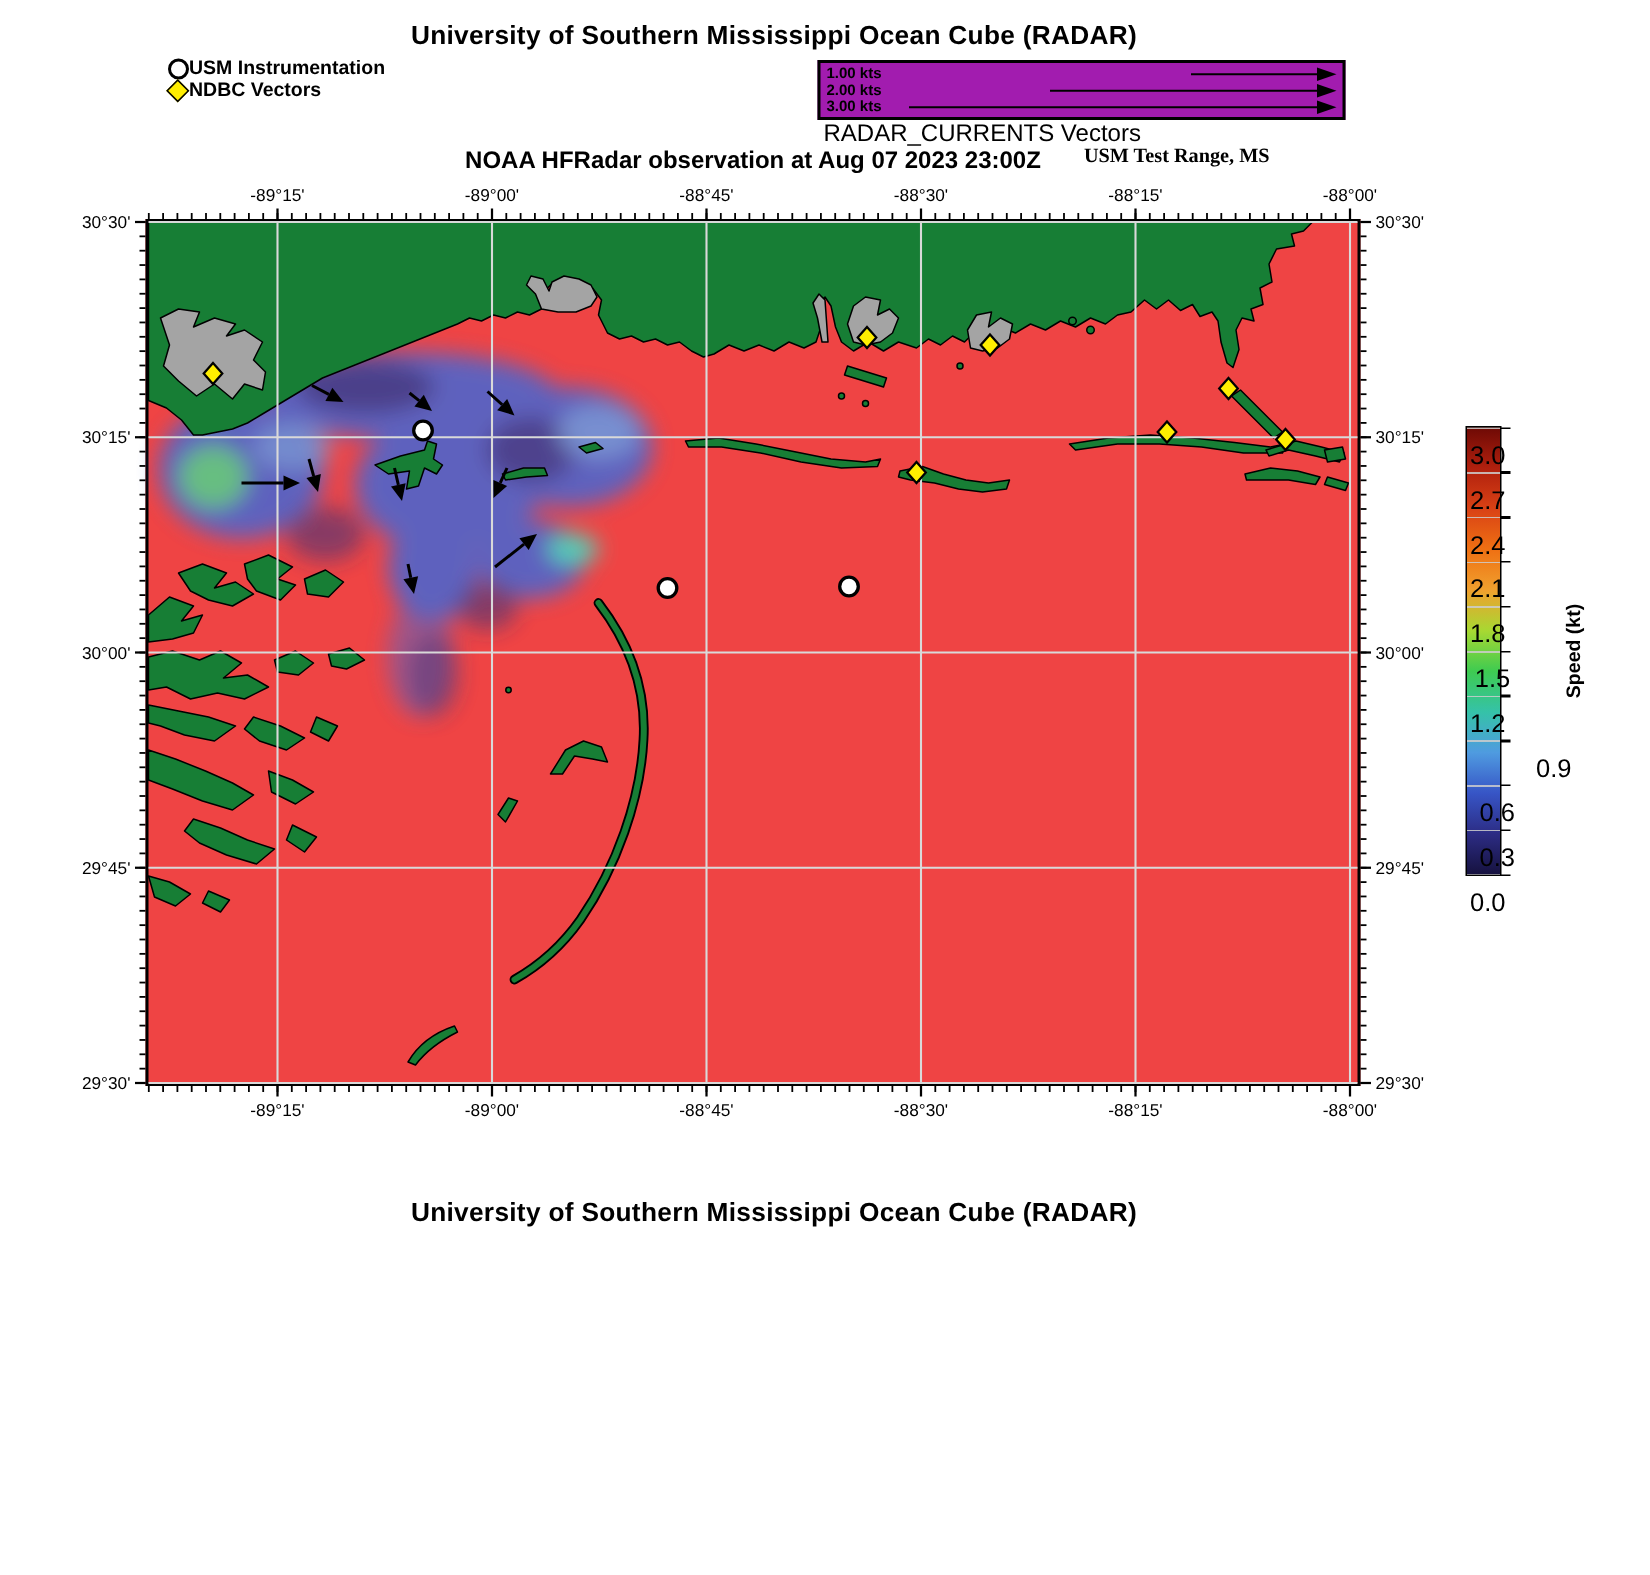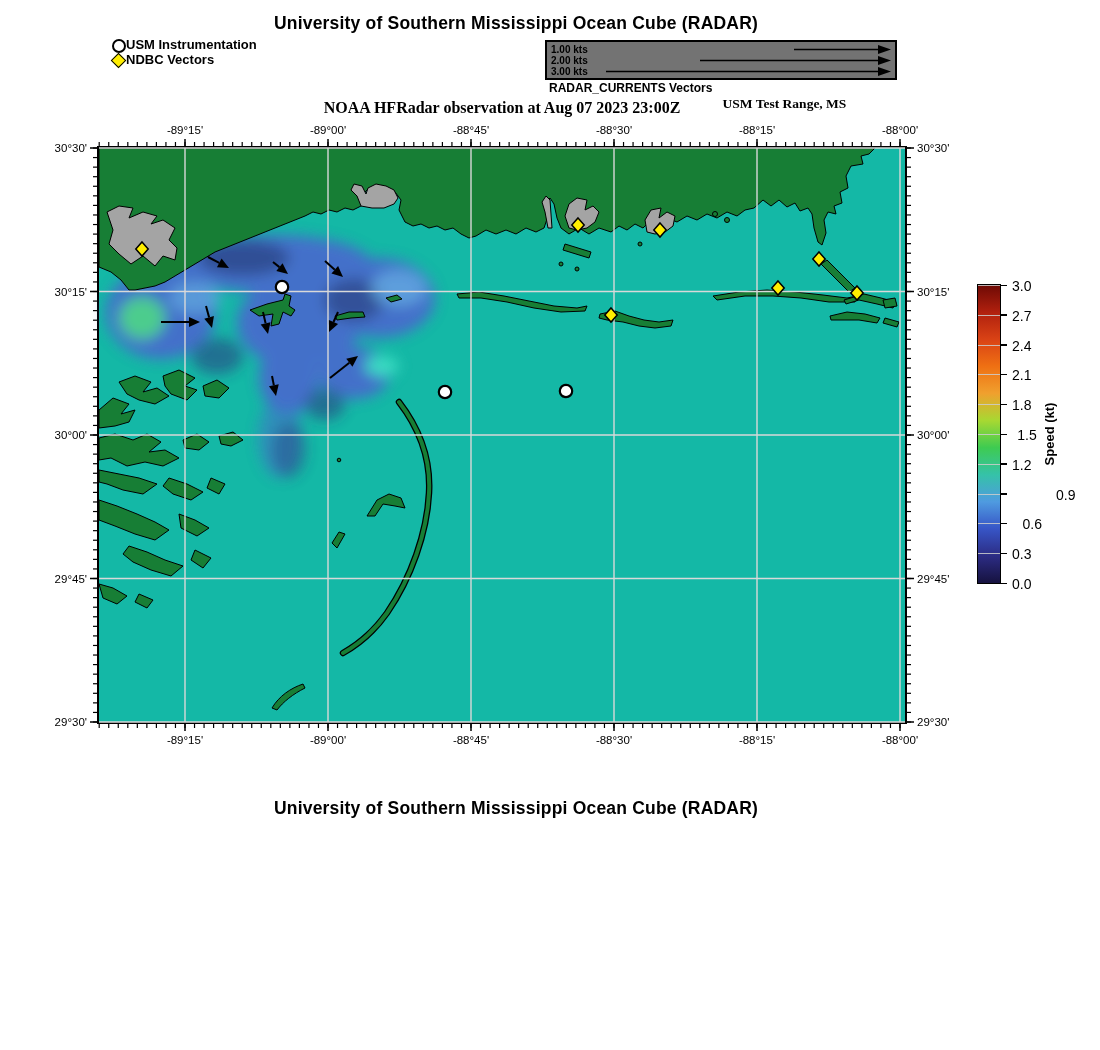--- a/index.html
+++ b/index.html
@@ -1,42 +1,42 @@
 <!DOCTYPE html>
 <html><head>
 <meta charset="utf-8">
 <style>
   html,body{margin:0;padding:0;background:#ffffff;}
   body{width:1100px;height:1050px;position:relative;font-family:"Liberation Sans",sans-serif;color:#000;overflow:hidden;}
   .abs{position:absolute;}
   .ttl{left:113px;width:806px;text-align:center;font-weight:bold;font-size:17.5px;letter-spacing:.2px;}
   #title-top{top:13px;}
   #title-bottom{top:798px;}
-  #subtitle{left:99px;width:806px;top:99px;text-align:center;font-family:Liberation Serif, serif;font-weight:bold;font-size:16px;}
+  #subtitle{left:99px;width:806px;top:99px;text-align:center;font-family:Liberation Sans, sans-serif;font-weight:bold;font-size:16px;}
   #range-label{left:682px;width:205px;top:96px;text-align:center;font-family:"Liberation Serif",serif;font-weight:bold;font-size:13.5px;}
   
   #legend{left:110px;top:37px;}
   .lg-row{display:flex;align-items:center;height:15px;}
   .lg-marker{width:15px;height:15px;position:relative;flex:0 0 15px;}
   .lg-circle{position:absolute;left:2px;top:2px;width:10px;height:10px;border:2px solid #000;border-radius:50%;background:#fff;}
   .lg-diamond{position:absolute;left:3px;top:3px;width:9px;height:9px;background:#ffee00;border:1.5px solid #000;transform:rotate(45deg);}
   .lg-label{font-weight:bold;font-size:13px;margin-left:1px;}
   
-  #vecbox{left:545px;top:40px;width:348px;height:36px;border:2px solid #000;background:#737373;}
+  #vecbox{left:545px;top:40px;width:348px;height:36px;border:2px solid #000;background:#a21caf;}
   .vecrow{position:absolute;left:4px;font-weight:bold;font-size:10px;line-height:11px;}
   #vecsvg{position:absolute;left:0;top:0;}
-  #vec-caption{left:549px;top:81px;font-weight:bold;font-size:12px;}
+  #vec-caption{left:549px;top:81px;font-weight:normal;font-size:16px;}
   
-  #map{left:97px;top:146px;width:806px;height:574px;border:2px solid #000;background:#14b8a6;}
+  #map{left:97px;top:146px;width:806px;height:574px;border:2px solid #000;background:#ef4444;}
   #mapsvg{position:absolute;left:0;top:0;overflow:visible;}
   
   #cbar{left:977px;top:284px;width:22px;height:298px;border:1.5px solid #000;}
   #cbar .seg{position:absolute;inset:0;background:repeating-linear-gradient(to top,rgba(0,0,0,0) 0,rgba(0,0,0,0) 28.8px,rgba(205,205,205,.85) 28.8px,rgba(205,205,205,.85) 29.8px);}
   .cb-tick{position:absolute;height:1.5px;background:#000;width:7px;left:1000px;}
-  .cb-lab{position:absolute;left:1012px;font-size:14px;width:30px;}
+  .cb-lab{position:absolute;left:980px;font-size:17px;width:30px;margin-top:16px;}
   #cbar-label{left:1049px;top:434px;transform:translate(-50%,-50%) rotate(-90deg);font-weight:bold;font-size:13px;white-space:nowrap;}
 </style>
 </head>
 <body>
 
 <div class="abs ttl" id="title-top">University of Southern Mississippi Ocean Cube (RADAR)</div>
 
 <div class="abs" id="legend">
   <div class="lg-row">
     <span class="lg-marker">
@@ -558,18 +558,18 @@
     <div class="abs cb-lab" style="top: 397.2px;">1.8</div>
     <div class="abs cb-tick" style="top: 433.5px;"></div>
     <div class="abs cb-lab" style="top: 427px; text-align: center;">1.5</div>
     <div class="abs cb-tick" style="top: 463.3px;"></div>
     <div class="abs cb-lab" style="top: 456.8px;">1.2</div>
     <div class="abs cb-tick" style="top: 493.1px;"></div>
     <div class="abs cb-lab" style="top: 486.6px; padding-left: 44px;">0.9</div>
     <div class="abs cb-tick" style="top: 522.9px;"></div>
     <div class="abs cb-lab" style="top: 516.4px; text-align: right;">0.6</div>
     <div class="abs cb-tick" style="top: 552.7px;"></div>
-    <div class="abs cb-lab" style="top: 546.2px;">0.3</div>
+    <div class="abs cb-lab" style="top: 546.2px; text-align: right;">0.3</div>
     <div class="abs cb-tick" style="top: 582.5px;"></div>
     <div class="abs cb-lab" style="top: 576px;">0.0</div>
   </div>
 
 <div class="abs ttl" id="title-bottom">University of Southern Mississippi Ocean Cube (RADAR)</div>
 
 </body></html>

